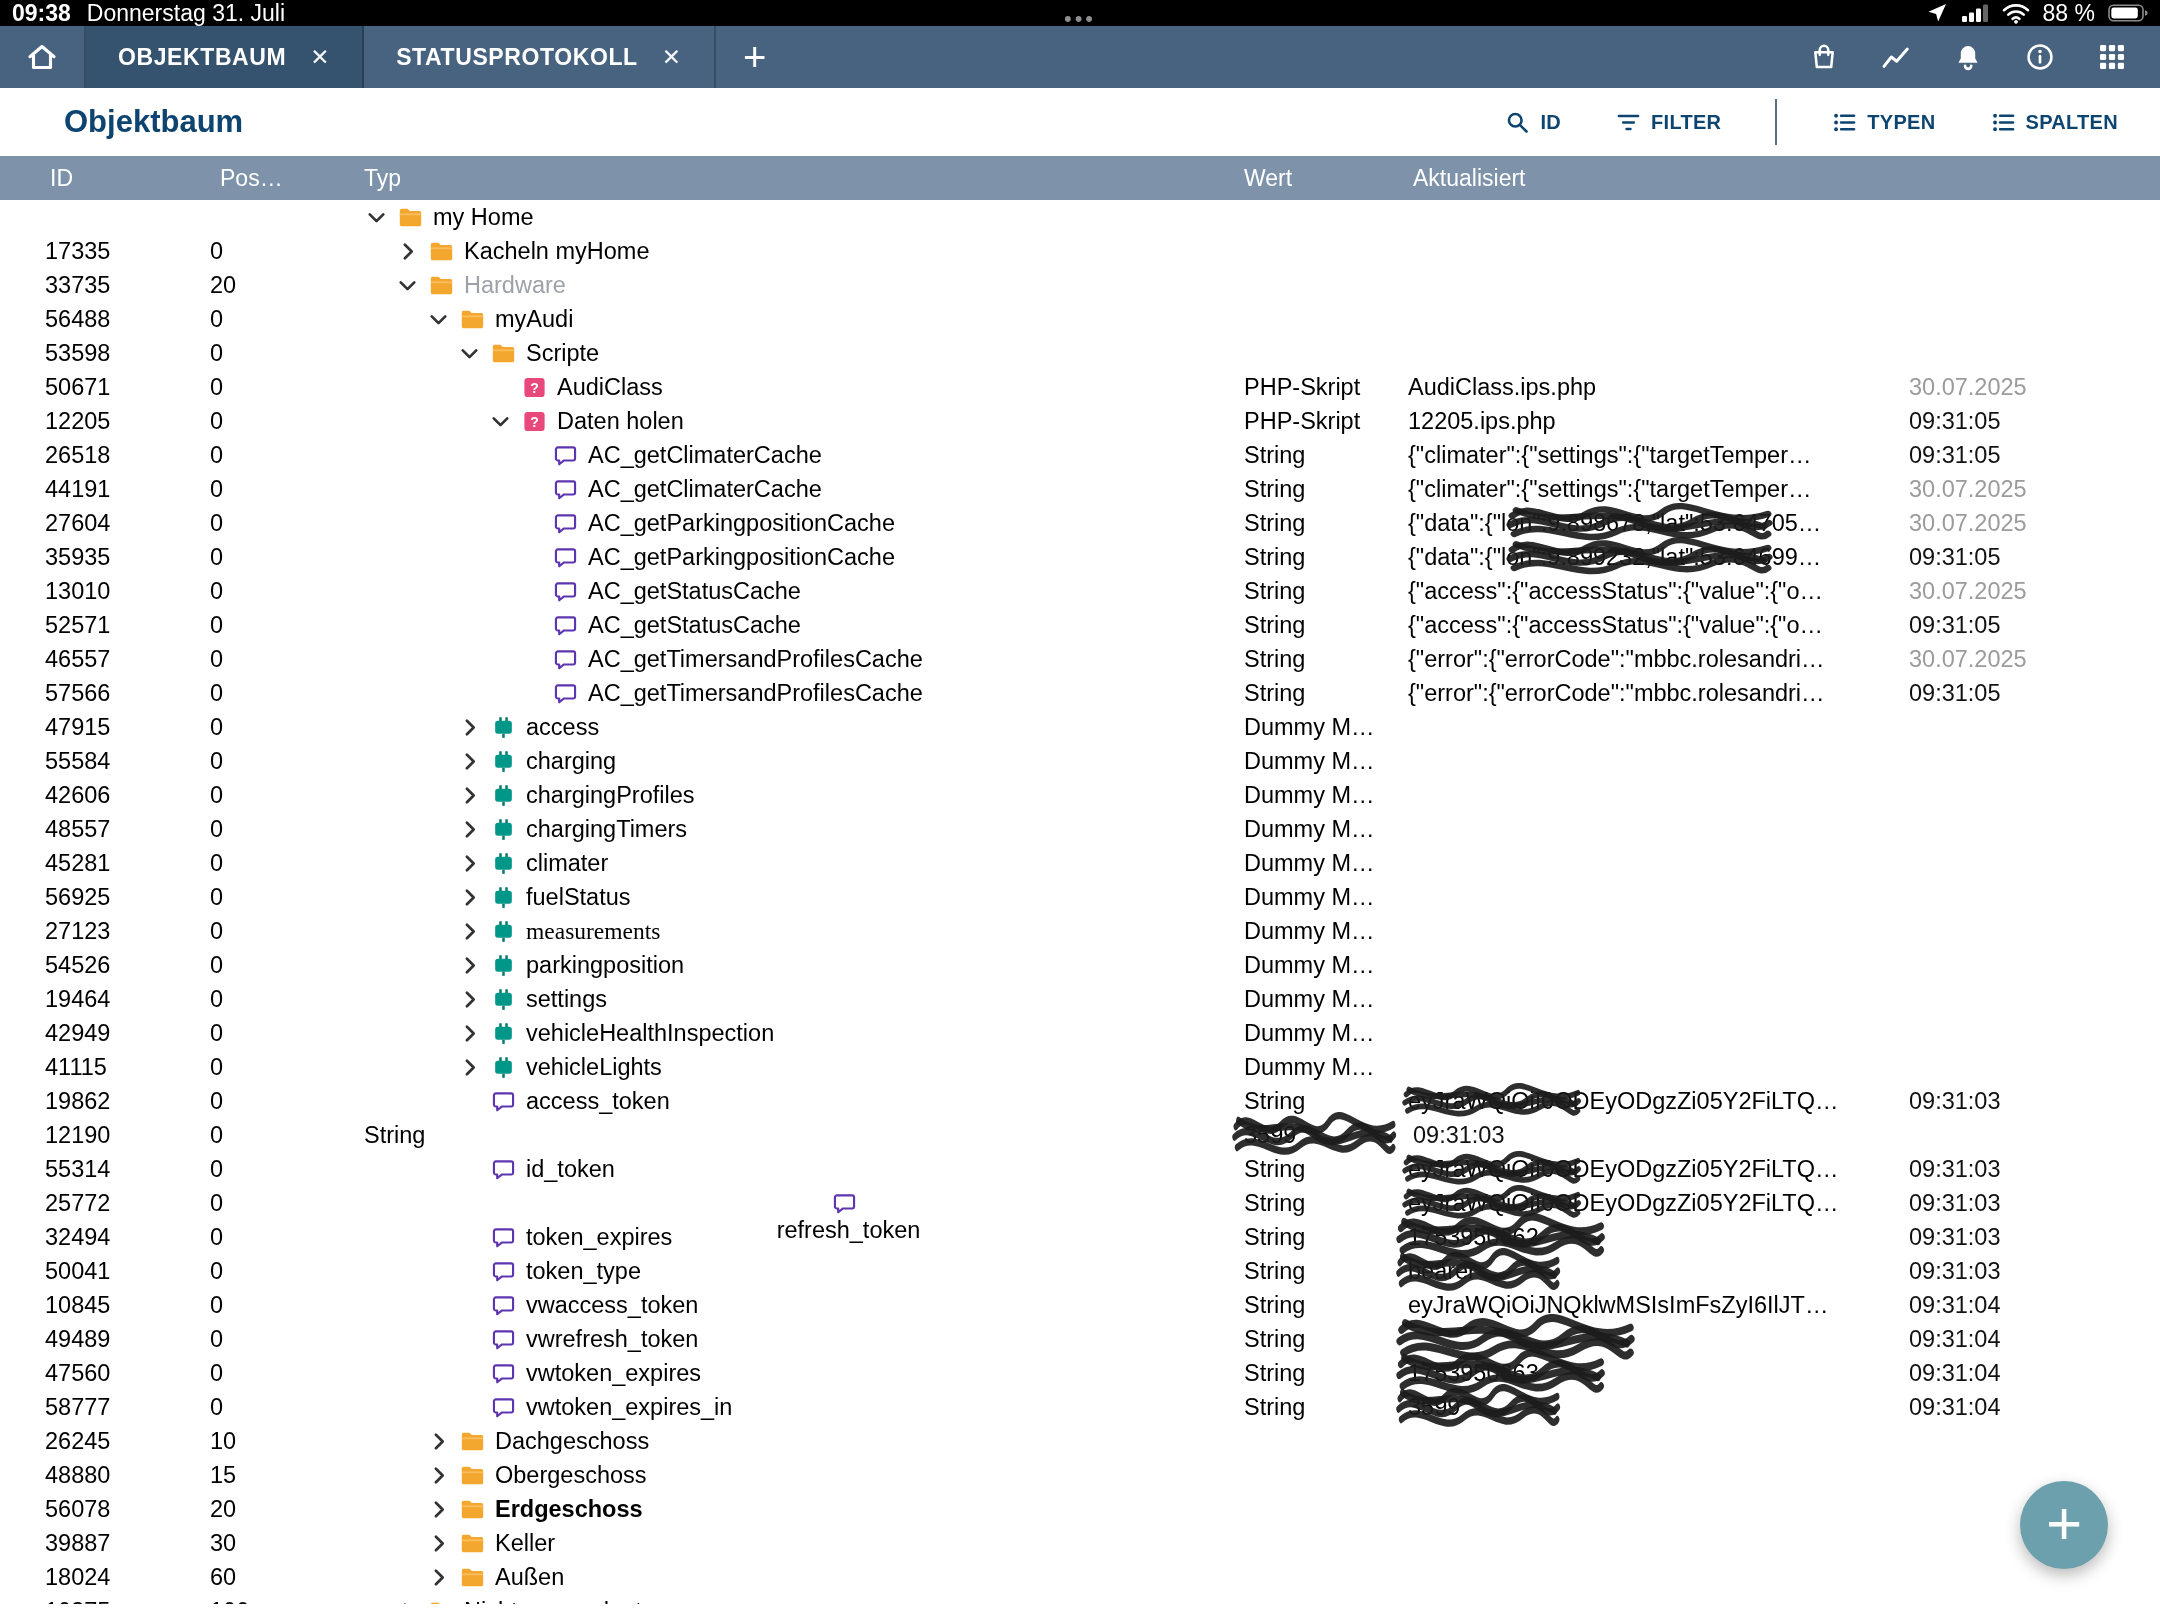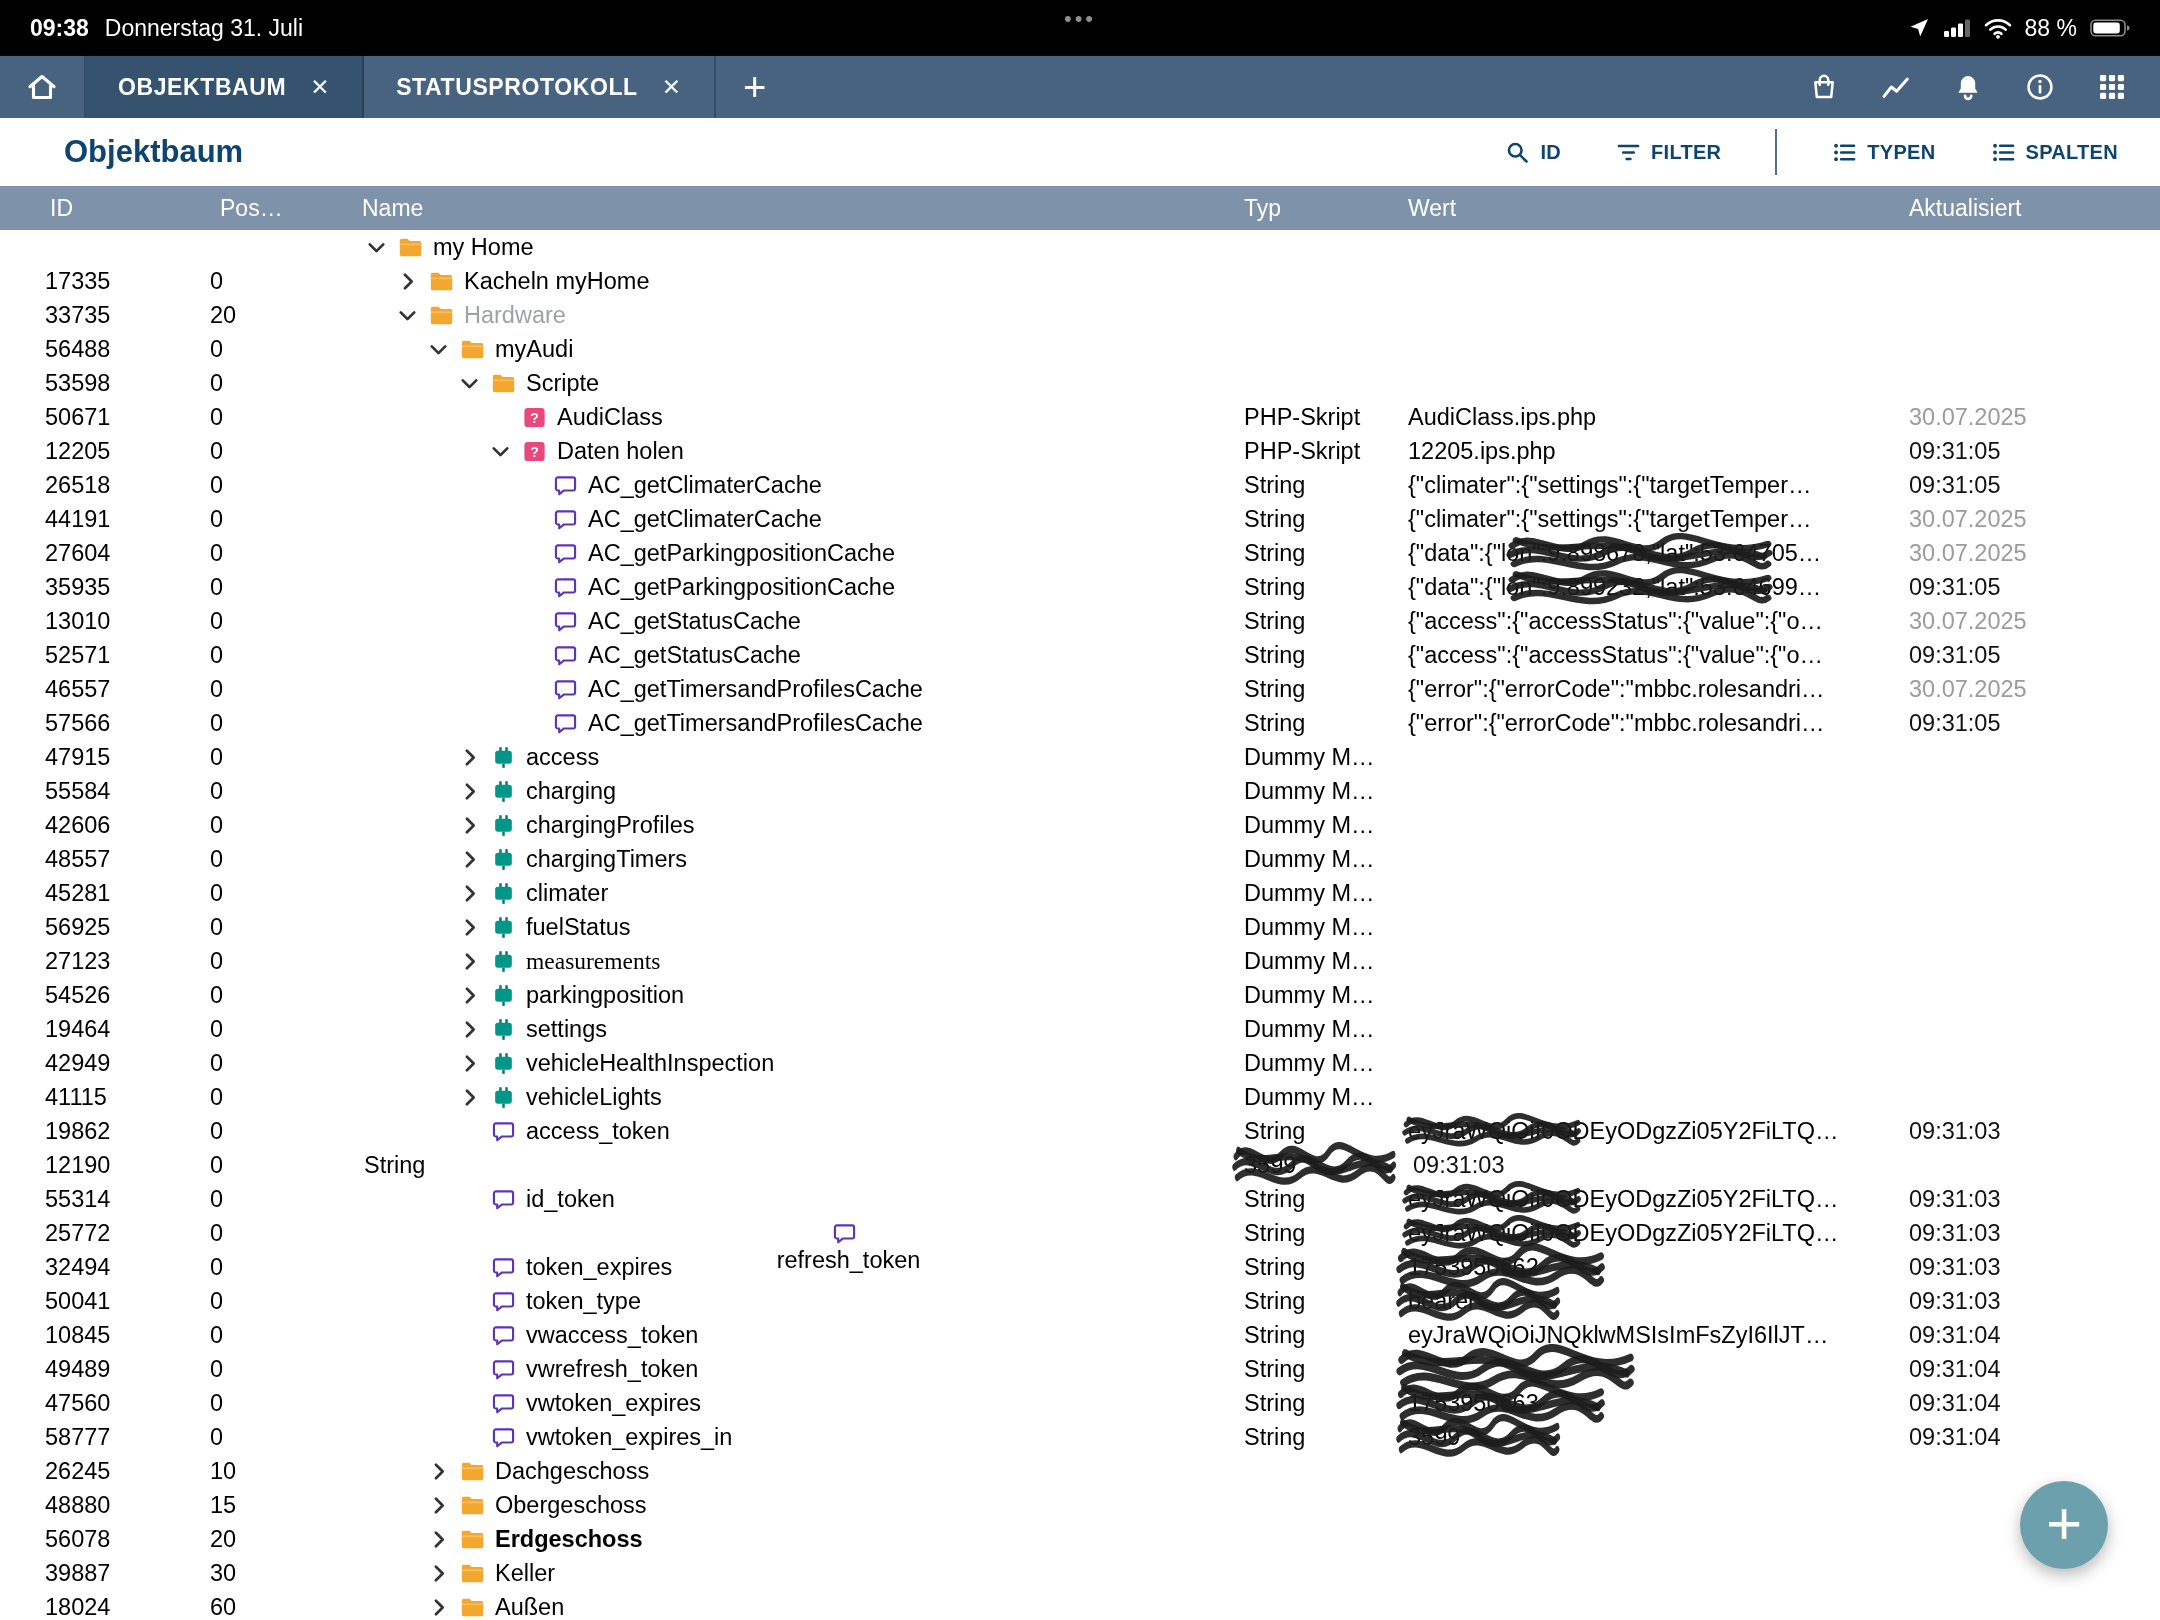--- a/index.html
+++ b/index.html
@@ -1,21 +1,21 @@
 <!DOCTYPE html>
 <html><head>
 <meta charset="utf-8">
 <style>
   *{margin:0;padding:0;box-sizing:border-box}
   html,body{width:2160px;height:1620px;overflow:hidden;background:#fff;
     font-family:"Liberation Sans",sans-serif;-webkit-font-smoothing:antialiased}
 
   
-  .status-bar{position:relative;height:56px;background:#000;color:#fff;
-    display:flex;align-items:center;justify-content:space-between;padding:0 30px;font-size:23px}
+  .status-bar{position:relative;height:26px;background:#000;color:#fff;
+    display:flex;align-items:center;justify-content:space-between;padding:0 12px;font-size:23px}
   .sb-left{display:flex;align-items:center;gap:16px}
   .sb-time{font-weight:700}
   .sb-center{position:absolute;left:50%;top:0;transform:translateX(-50%);
     color:#8e8e93;font-size:22px;letter-spacing:3px;line-height:38px}
   .sb-right{display:flex;align-items:center;gap:13px}
   .sb-right svg{display:block}
   .sb-batt-pct{font-size:23px}
 
   
   .tab-bar{height:62px;background:#47637F;display:flex;align-items:stretch;color:#fff}
@@ -202,21 +202,20 @@
         <path d="M9 6h11.5M9 12h11.5M9 18h11.5" stroke="#0E4470" stroke-width="2.3" stroke-linecap="round"></path>
       </svg>
       <span>SPALTEN</span>
     </div>
   </div>
 </div>
 
 <div class="thead grid-cols">
   <div class="th th-id">ID</div>
   <div class="th th-pos">Pos…</div>
-  <div class="th th-name">Name</div>
   <div class="th th-typ">Typ</div>
   <div class="th th-wert">Wert</div>
   <div class="th th-upd">Aktualisiert</div>
 </div>
 
 <div class="table-body">
     <div class="trow grid-cols">
       <div class="c c-id"></div>
       <div class="c c-pos"></div>
       <div class="c c-name" style="padding-left: 4px;">

